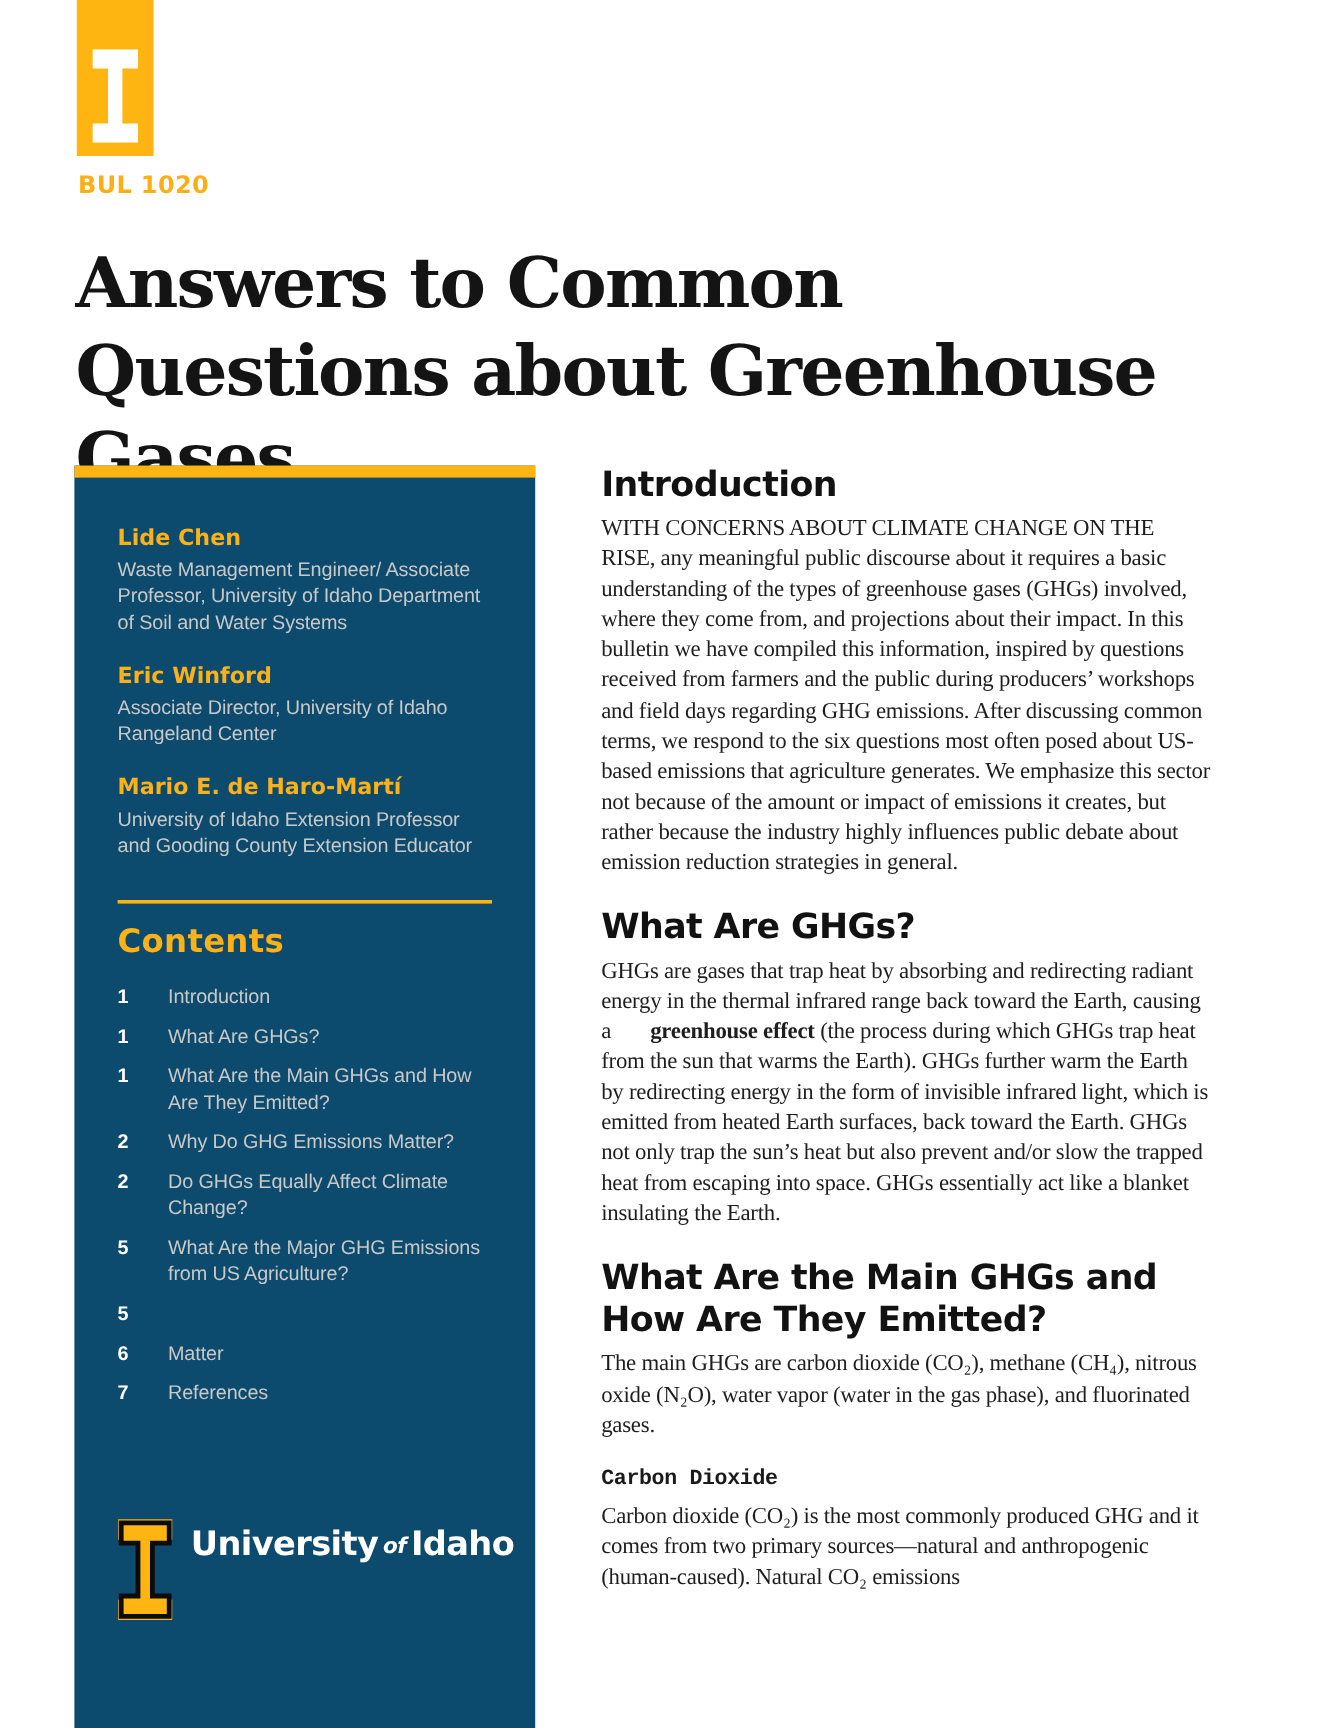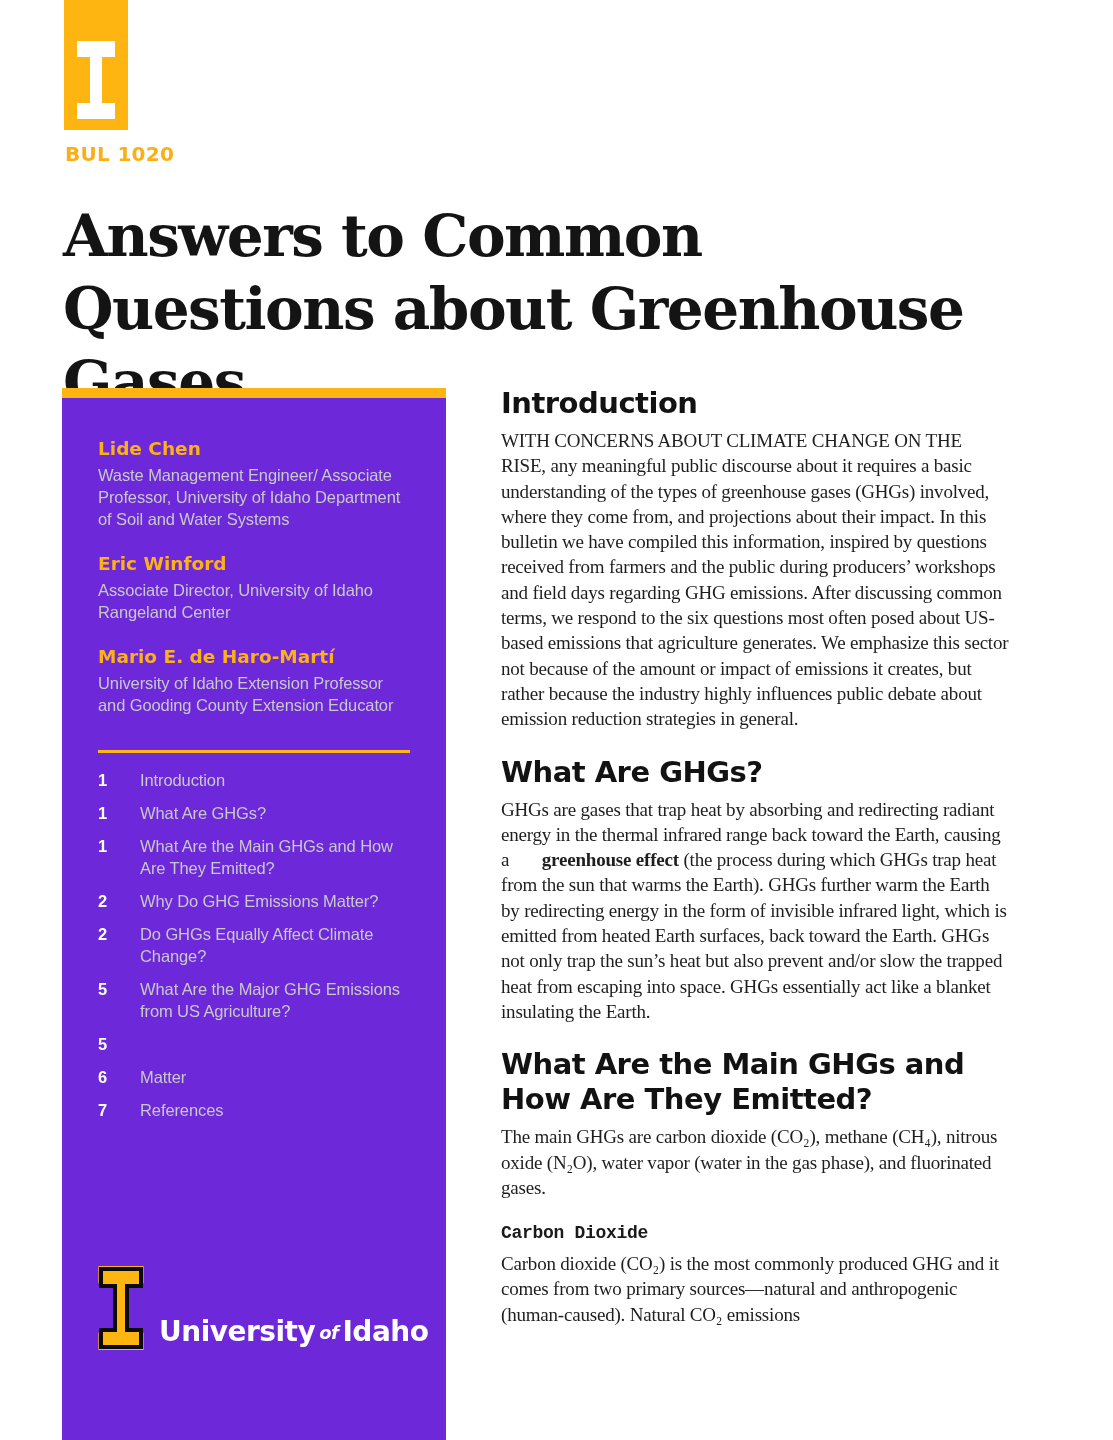--- a/index.html
+++ b/index.html
@@ -14,36 +14,36 @@
   .bul{position:absolute;left:65px;top:142px;color:#FBAF17;
     font-family:"DejaVu Sans",sans-serif;font-weight:bold;font-size:20px;letter-spacing:.3px;}
 
   
   .title{position:absolute;left:63px;top:200px;width:940px;margin:0;
     font-family:"DejaVu Serif",serif;font-weight:700;font-size:58px;
     line-height:73px;letter-spacing:-1.5px;color:#141414;}
 
   
   .sidebar{position:absolute;left:62px;top:388px;width:384px;height:1052px;
-    background:#6d28d9;border-top:10px solid #FFB511;box-sizing:border-box;
+    background:#0c4a6e;border-top:10px solid #FFB511;box-sizing:border-box;
     padding:40px 36px 0 36px;}
   .author{margin-bottom:23px;}
   .author-name{color:#FBB117;font-family:"DejaVu Sans",sans-serif;font-weight:bold;
     font-size:18.5px;margin-bottom:5px;}
   .author-role{color:#C9C9C7;font-size:16.5px;line-height:22px;letter-spacing:-.1px;}
   .contents-rule{border:none;border-top:3px solid #FFB511;margin:34px 0 16px 0;}
   .contents-heading{color:#FBB117;font-family:"DejaVu Sans",sans-serif;font-weight:bold;
     font-size:27px;letter-spacing:.2px;margin:0 0 20px 0;}
   .toc{margin:0;}
   .toc-item{display:grid;grid-template-columns:42px 1fr;margin-bottom:11px;}
   .toc-page{color:#ffffff;font-weight:bold;font-size:16.5px;line-height:22px;}
   .toc-label{color:#C9C9C7;font-size:16.5px;line-height:22px;letter-spacing:-.1px;}
 
   
-  .uofi-logo{position:absolute;left:36px;top:868px;display:flex;gap:15px;align-items:flex-end;}
+  .uofi-logo{position:absolute;left:36px;top:868px;display:flex;gap:15px;align-items:flex-start;}
   .logo-text{color:#ffffff;margin-top:6px;}
   .logo-line1{font-family:"DejaVu Sans",sans-serif;font-weight:bold;font-size:28px;
     line-height:30px;letter-spacing:-.5px;white-space:nowrap;}
   .logo-of{font-style:italic;font-weight:600;font-size:18px;padding:0 4px;position:relative;top:-2px;}
   .logo-line2{font-family:"DejaVu Sans",sans-serif;font-weight:normal;font-size:27px;
     line-height:30px;letter-spacing:.2px;}
 
   
   .main{position:absolute;left:501px;top:386px;width:510px;color:#1E1E1E;}
   .main h2{font-family:"DejaVu Sans",sans-serif;font-weight:bold;font-size:29px;
@@ -79,20 +79,21 @@
     <div class="author">
       <div class="author-name">Eric Winford</div>
       <div class="author-role">Associate Director, University of Idaho Rangeland Center</div>
     </div>
     <div class="author">
       <div class="author-name">Mario E. de Haro-Martí</div>
       <div class="author-role">University of Idaho Extension Professor and Gooding County Extension Educator</div>
     </div>
 
     <hr class="contents-rule">
+    <div class="contents-heading">Contents</div>
 
     <div class="toc">
       <div class="toc-item">
         <span class="toc-page">1</span>
         <span class="toc-label">Introduction</span>
       </div>
       <div class="toc-item">
         <span class="toc-page">1</span>
         <span class="toc-label">What Are GHGs?</span>
       </div>

